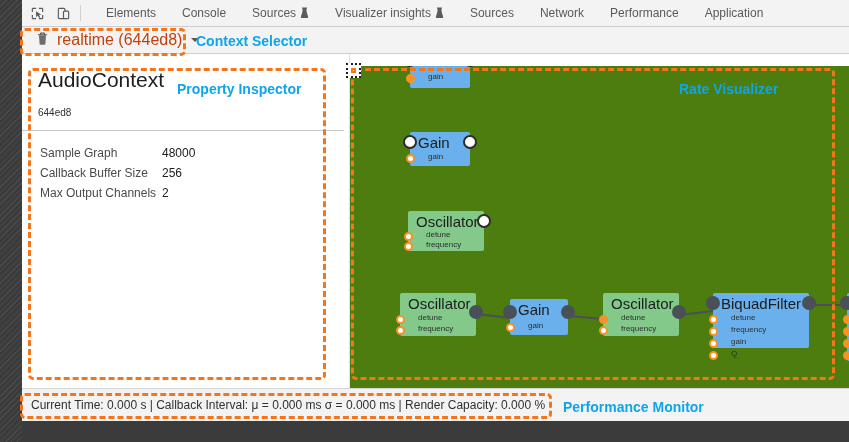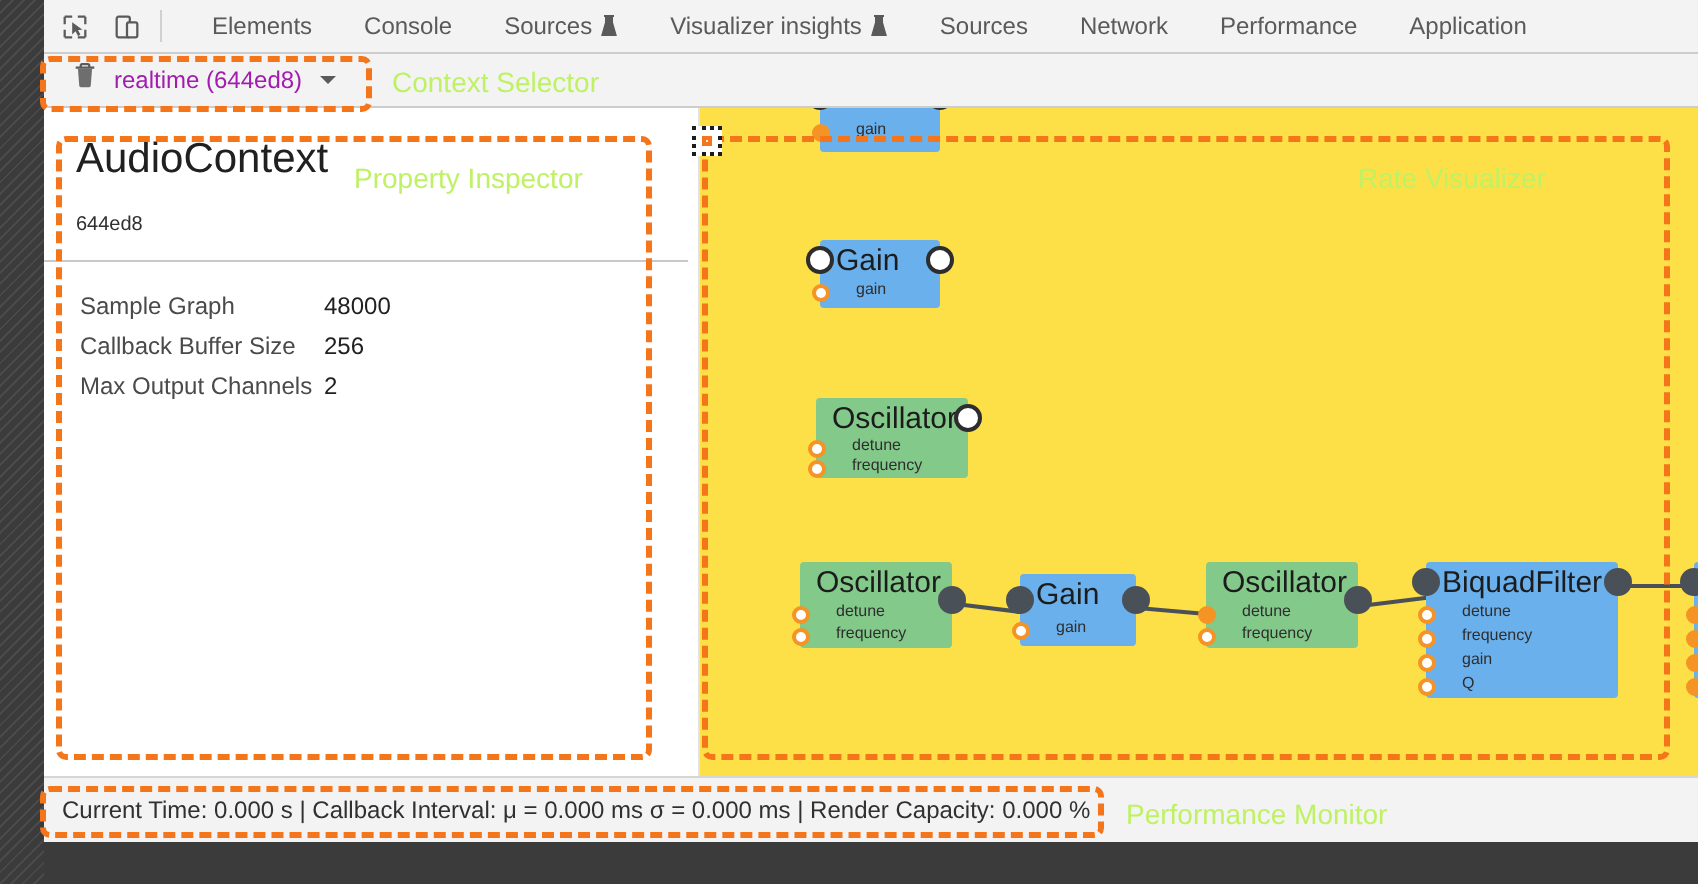--- a/index.html
+++ b/index.html
@@ -43,21 +43,21 @@
   
   .ctxbar{
     position:absolute;left:22px;top:27px;width:827px;height:27px;
     background:#f3f3f3;border-bottom:1px solid #cdcdcd;
     box-sizing:border-box;
   }
   .ctxsel{
     position:absolute;left:8px;top:3px;height:20px;
     display:flex;align-items:center;gap:8px;padding:0 6px;
   }
-  .ctxsel .lbl{font-size:12px;color:#a21caf;text-align:center;}
+  .ctxsel .lbl{font-size:16px;color:#c2410c;text-align:center;}
   .caret{
     width:0;height:0;border-left:4px solid transparent;border-right:4px solid transparent;
     border-top:4px solid #5a5a5a;margin-left:1px;
   }
 
   
   .content{
     position:absolute;left:22px;top:54px;width:827px;height:334px;
     background:#ffffff;
   }
@@ -82,22 +82,22 @@
   .prop-key{width:122px;font-size:12px;color:#4a4a4a;}
   .prop-val{font-size:12px;color:#202020;}
 
   
   .vsplit{
     position:absolute;left:327px;top:0;width:1px;height:334px;background:#e2e2e2;
   }
 
   
   .graph{
-    position:absolute;left:328px;top:0;width:499px;height:334px;
-    overflow:hidden;background:#fde047;
+    position:absolute;left:328px;top:12px;width:499px;height:334px;
+    overflow:hidden;background:#4d7c0f;
   }
 
   
   .node{position:absolute;border-radius:2px;}
   .node .nlabel{
     position:absolute;left:8px;top:2px;font-size:15px;color:#1c1c1c;white-space:nowrap;
   }
   .node .param{
     position:absolute;font-size:8px;color:#2e2e2e;white-space:nowrap;left:18px;
   }
@@ -124,21 +124,21 @@
     position:absolute;left:22px;top:388px;width:827px;height:33px;
     background:#f3f3f3;border-top:1px solid #d6d6d6;
     box-sizing:border-box;
   }
   .perftext{
     position:absolute;left:9px;top:9px;font-size:12px;color:#303030;white-space:nowrap;
   }
 
   
   .ann-label{
-    position:absolute;color:#bef264;font-weight:normal;font-size:14px;white-space:nowrap;
+    position:absolute;color:#0ea5e9;font-weight:bold;font-size:14px;white-space:nowrap;
   }
   .ann-box{
     position:absolute;
     border:3px dashed #f5761a;
     border-radius:5px;
     box-sizing:border-box;
     pointer-events:none;
   }
   .handle{
     position:absolute;width:15px;height:15px;
@@ -305,21 +305,21 @@
 
       <div class="node osc" style="left:253px;top:227px;width:76px;height:43px;">
         <span class="nlabel">Oscillator</span>
         <span class="port io filled" style="right:-7px;top:12px;"></span>
         <span class="port pa filled" style="left:-4px;top:22px;"></span>
         <span class="param" style="top:20px;">detune</span>
         <span class="port pa" style="left:-4px;top:33px;"></span>
         <span class="param" style="top:31px;">frequency</span>
       </div>
 
-      <div class="node bq" style="left:363px;top:227px;width:96px;height:68px;">
+      <div class="node bq" style="left:363px;top:227px;width:96px;height:55px;">
         <span class="nlabel">BiquadFilter</span>
         <span class="port io filled" style="left:-7px;top:3px;"></span>
         <span class="port io filled" style="right:-7px;top:3px;"></span>
         <span class="port pa" style="left:-4px;top:22px;"></span>
         <span class="param" style="top:20px;">detune</span>
         <span class="port pa" style="left:-4px;top:34px;"></span>
         <span class="param" style="top:32px;">frequency</span>
         <span class="port pa" style="left:-4px;top:46px;"></span>
         <span class="param" style="top:44px;">gain</span>
         <span class="port pa" style="left:-4px;top:58px;"></span>

